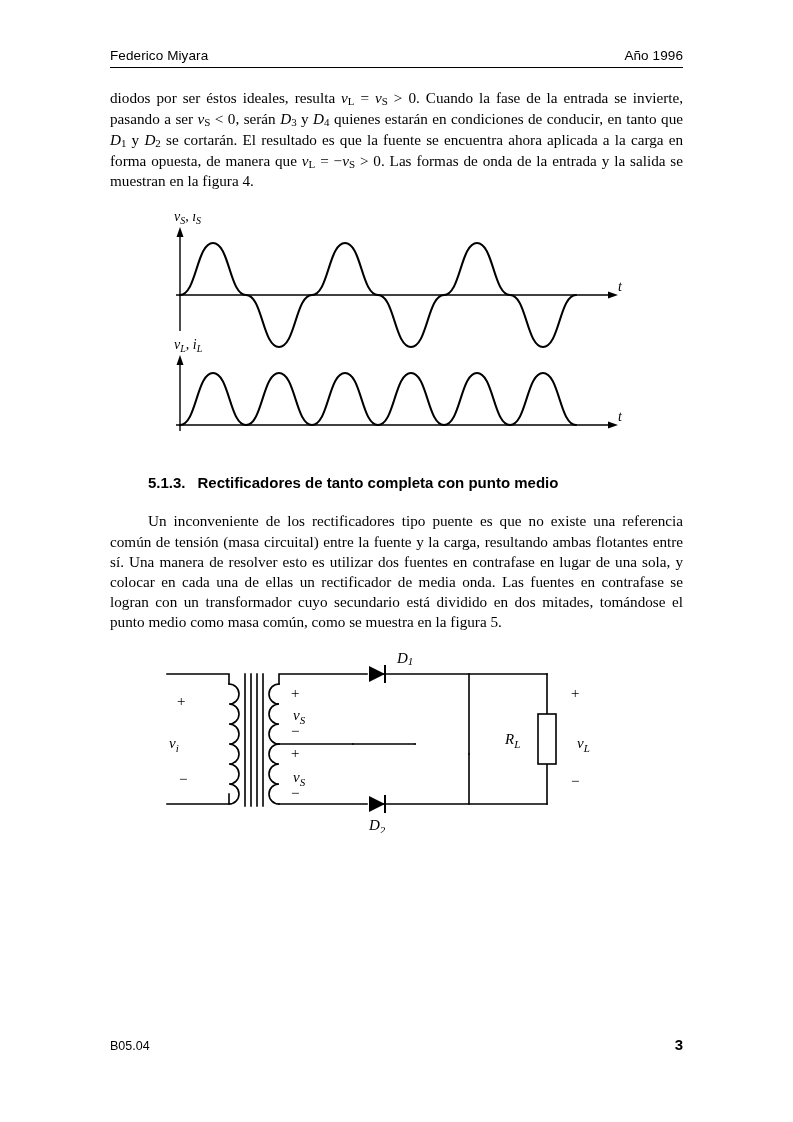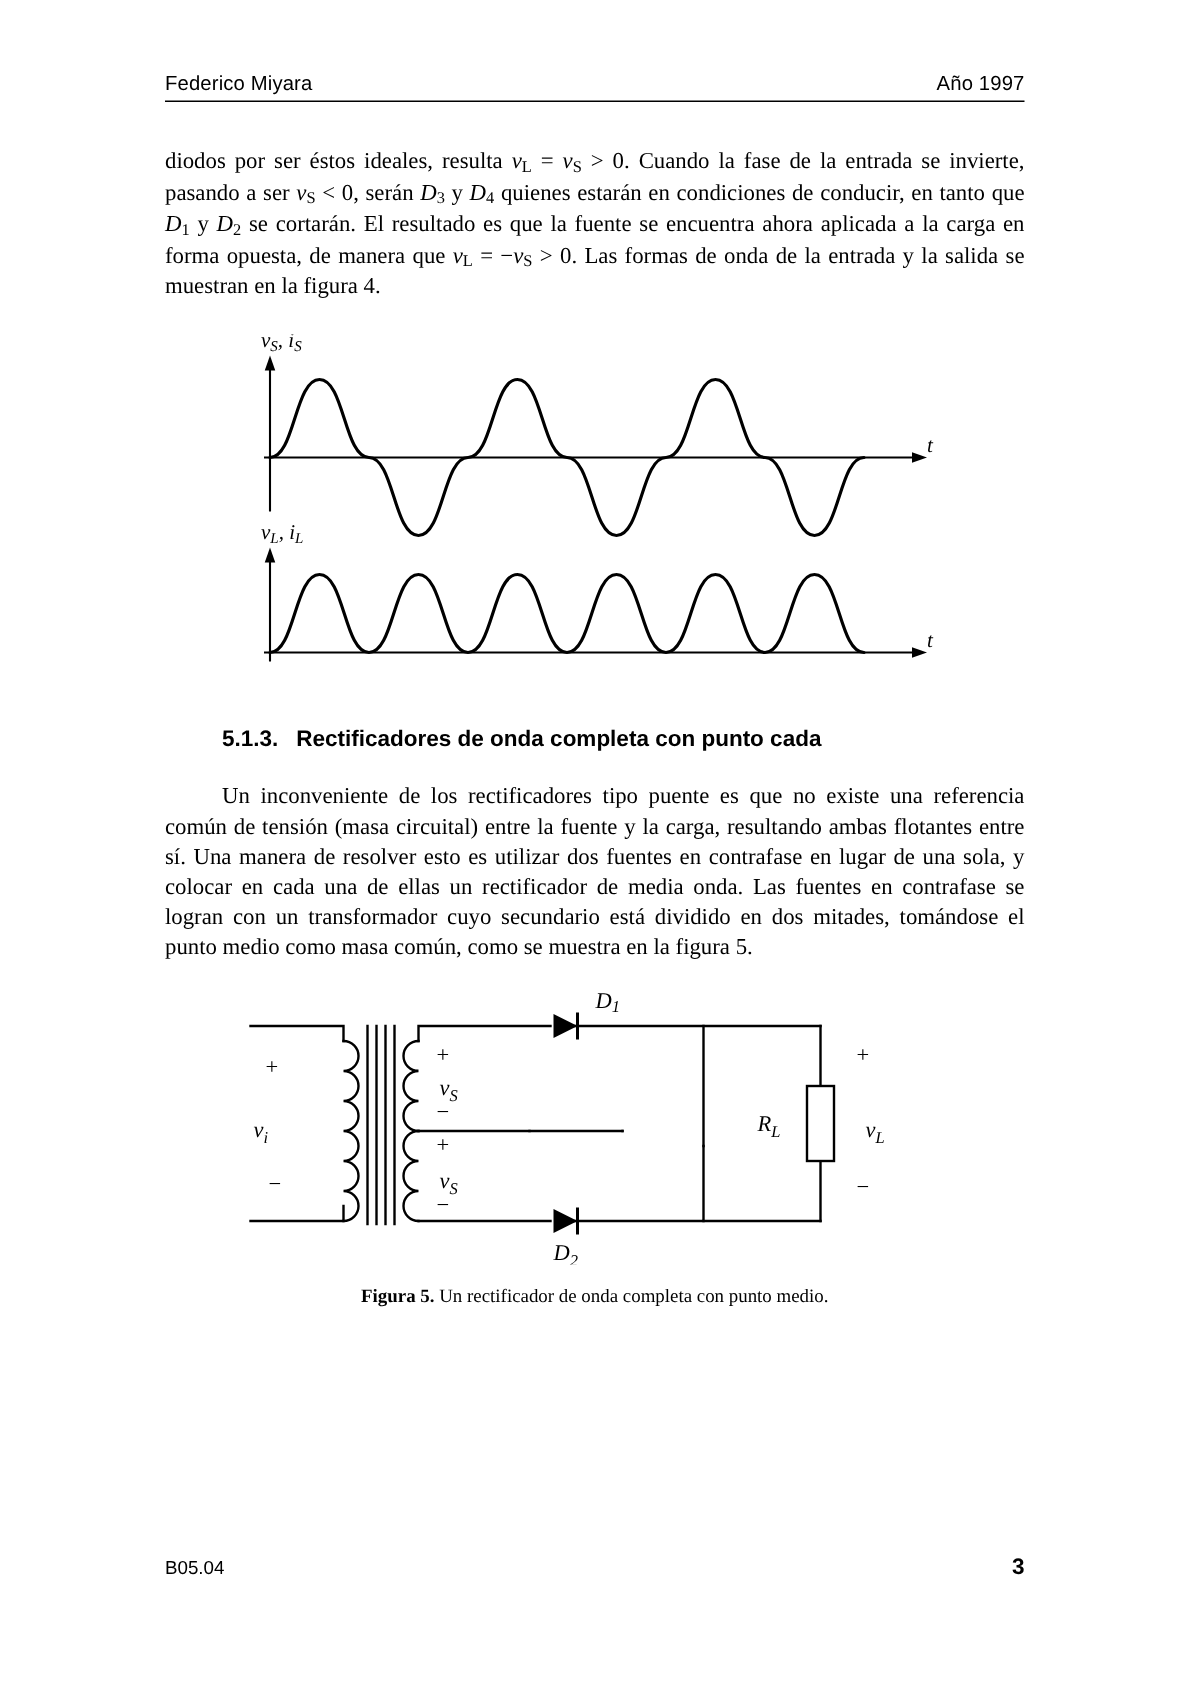--- a/index.html
+++ b/index.html
@@ -43,21 +43,21 @@
 
   
   p.para {
     font-size: 15.2px;
     line-height: 1.32;
     text-align: justify;
     margin: 0;
     hyphens: none;
   }
   p.first-para {
-    margin-top: 30px;
+    margin-top: 20px;
   }
   p.indent {
     text-indent: 38px;
   }
   i.v { font-style: italic; }
   sub { font-size: 0.72em; vertical-align: -0.22em; }
 
   
   h3.section {
     font-family: "Liberation Sans", sans-serif;
@@ -97,21 +97,21 @@
 </style>
 </head>
 <body>
 
 <div class="page">
 
   <div class="content">
 
     <div class="header">
       <div class="left">Federico Miyara</div>
-      <div class="right">Año 1997</div>
+      <div class="right">Año 1996</div>
     </div>
 
     <p class="para first-para"><span>diodos por ser éstos ideales, resulta </span><i class="v">v</i><sub>L</sub><span> = </span><i class="v">v</i><sub>S</sub><span> &gt; 0. Cuando la fase de la entrada se invierte,</span>
       <span>pasando a ser </span><i class="v">v</i><sub>S</sub><span> &lt; 0, serán </span><i class="v">D</i><sub>3</sub><span> y </span><i class="v">D</i><sub>4</sub><span> quienes estarán en condiciones de conducir, en tanto</span>
       <span>que </span><i class="v">D</i><sub>1</sub><span> y </span><i class="v">D</i><sub>2</sub><span> se cortarán. El resultado es que la fuente se encuentra ahora aplicada a la</span>
       <span>carga en forma opuesta, de manera que </span><i class="v">v</i><sub>L</sub><span> = −</span><i class="v">v</i><sub>S</sub><span> &gt; 0. Las formas de onda de la entrada y</span>
       <span>la salida se muestran en la figura 4.</span></p>
 
     <div class="figure-block">
       <div class="fig4wrap">
@@ -150,21 +150,21 @@
           <text x="64" y="136" font-family="Liberation Serif, serif" font-size="14" font-style="italic" text-anchor="start">
             <tspan>v</tspan><tspan font-size="10" dy="3">L</tspan><tspan dy="-3" font-style="normal">, </tspan><tspan font-style="italic">i</tspan><tspan font-size="10" dy="3">L</tspan>
           </text>
           <text x="508" y="208" font-family="Liberation Serif, serif" font-size="14" font-style="italic">t</text>
         </svg>
       </div>
     </div>
 
 
     <h3 class="section">
-      <span class="num">5.1.3.</span><span>Rectificadores de onda completa con punto cada</span>
+      <span class="num">5.1.3.</span><span>Rectificadores de tanto completa con punto medio</span>
     </h3>
 
     <p class="para indent" style="margin-top:20px;">Un inconveniente de los rectificadores tipo puente es que no existe una referencia común de tensión (masa circuital) entre la fuente y la carga, resultando ambas flotantes entre sí. Una manera de resolver esto es utilizar dos fuentes en contrafase en lugar de una sola, y colocar en cada una de ellas un rectificador de media onda. Las fuentes en contrafase se logran con un transformador cuyo secundario está dividido en dos mitades, tomándose el punto medio como masa común, como se muestra en la figura 5.</p>
 
     <div class="figure-block" style="margin-top:26px;">
       <div class="fig5wrap">
         <svg width="480" height="175" viewBox="0 0 480 175">
           <g stroke="#000" stroke-width="1.6" fill="none" stroke-linecap="square">
 
             <path d="M10,16 L72,16 L72,26"></path>
@@ -239,23 +239,20 @@
           <text x="348" y="86" font-family="Liberation Serif, serif" font-size="15" font-style="italic"><tspan>R</tspan><tspan font-size="11" dy="4">L</tspan></text>
           <text x="414" y="40" font-family="Liberation Serif, serif" font-size="15">+</text>
           <text x="414" y="128" font-family="Liberation Serif, serif" font-size="15">−</text>
           <text x="420" y="90" font-family="Liberation Serif, serif" font-size="15" font-style="italic"><tspan>v</tspan><tspan font-size="11" dy="4">L</tspan></text>
         </svg>
       </div>
 
       <div style="position:relative; height:0;">
         <div style="position:absolute; left:287px; top:-183px; font-family:'Liberation Serif', serif; font-size:15px; font-style:italic;">D<sub style="font-size:11px;">1</sub></div>
       </div>
-      <div class="figcaption" style="margin-top:14px;">
-        <b>Figura 5.</b><span> Un rectificador de onda completa con punto medio.</span>
-      </div>
     </div>
 
   </div>
 
   <div class="footer">
     <div>B05.04</div>
     <div class="pageno">3</div>
   </div>
 
 </div>

